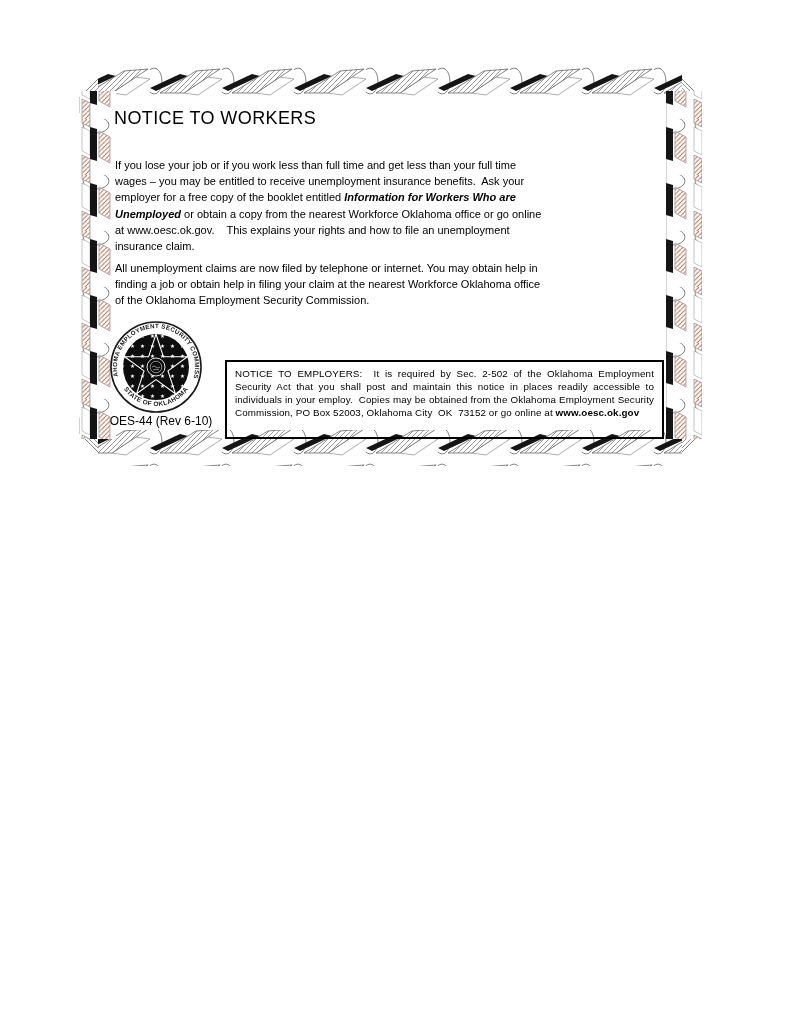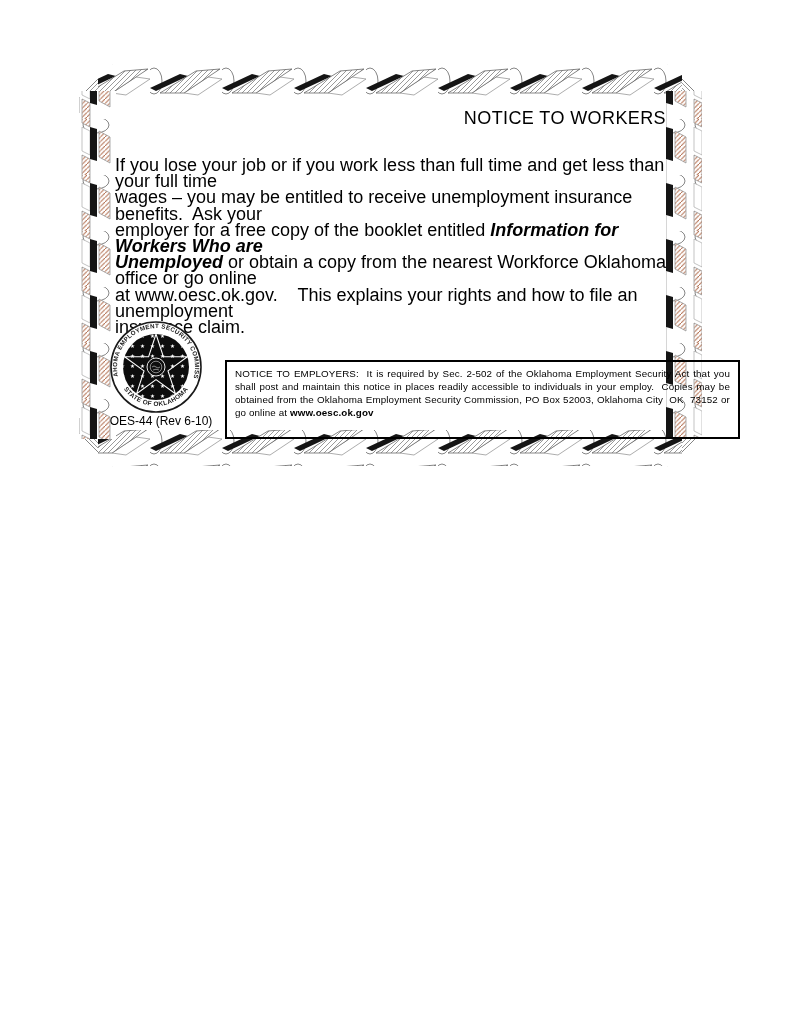--- a/index.html
+++ b/index.html
@@ -15,37 +15,37 @@
     font-family:"Liberation Sans", sans-serif;color:var(--text-color);
     overflow:hidden;
   }
   .frame{position:absolute;left:78px;top:63px;width:624px;height:405px;}
   .border-svg{position:absolute;left:0;top:0;width:624px;height:405px;}
   .hatch-gray-line{stroke:var(--hatch-gray);}
   .hatch-red-line{stroke:var(--hatch-red);}
   .rope-outline{stroke:var(--outline-gray);}
   .title{
     position:absolute;left:36px;right:36px;top:45px;
-    text-align:right;font-size:18px;letter-spacing:0.4px;white-space:pre;
+    text-align:left;font-size:18px;letter-spacing:0.4px;white-space:pre;
   }
   .para{
     position:absolute;left:37px;width:562px;
-    font-size:18px;line-height:16.2px;white-space:pre-wrap;
+    font-size:11px;line-height:16.2px;white-space:pre-wrap;
   }
   .para1{top:94px;}
   .para2{top:197px;}
   .booklet{font-weight:bold;font-style:italic;}
   .seal{position:absolute;left:31px;top:257px;width:94px;height:94px;}
   .seal text{font-family:"Liberation Sans", sans-serif;}
   .form-number{
     position:absolute;left:28px;top:351px;width:110px;
     font-size:12px;text-align:center;white-space:nowrap;
   }
   .employer-box{
-    position:absolute;left:147px;top:297px;width:515px;height:79px;
+    position:absolute;left:147px;top:297px;width:439px;height:79px;
     border:2px solid var(--text-color);
     padding:5px 8px 0 8px;overflow:hidden;
   }
   .employer-text{
     font-size:9.8px;line-height:13px;text-align:justify;
     letter-spacing:0.12px;
   }
   .website{font-weight:bold;}
 </style>
 </head>
@@ -97,20 +97,23 @@
 
   <div class="title">NOTICE TO WORKERS</div>
 
   <p class="para para1"><span>If you lose your job or if you work less than full time and get less than your full time
 wages – you may be entitled to receive unemployment insurance benefits.&nbsp; Ask your
 employer for a free copy of the booklet entitled </span><span class="booklet">Information for Workers Who are
 Unemployed</span><span> or obtain a copy from the nearest Workforce Oklahoma office or go online
 at www.oesc.ok.gov.&nbsp;&nbsp;&nbsp; This explains your rights and how to file an unemployment
 insurance claim.</span></p>
 
+  <p class="para para2">All unemployment claims are now filed by telephone or internet. You may obtain help in
+finding a job or obtain help in filing your claim at the nearest Workforce Oklahoma office
+of the Oklahoma Employment Security Commission.</p>
 
   <svg class="seal" viewBox="0 0 94 94" aria-hidden="true">
     <defs>
       <pattern id="starp" width="10" height="10" patternUnits="userSpaceOnUse">
         <text x="1" y="8" font-size="5.5" fill="#ffffff">★</text>
       </pattern>
       <path id="arcTop" d="M 9.3,57.1 A 39,39 0 1 1 84.7,57.1" fill="none"></path>
       <path id="arcBottom" d="M 15.1,69.4 A 39,39 0 0 0 78.9,69.4" fill="none"></path>
     </defs>
     <circle cx="47" cy="47" r="45" fill="#ffffff" stroke="var(--ink)" stroke-width="1.6"></circle>

